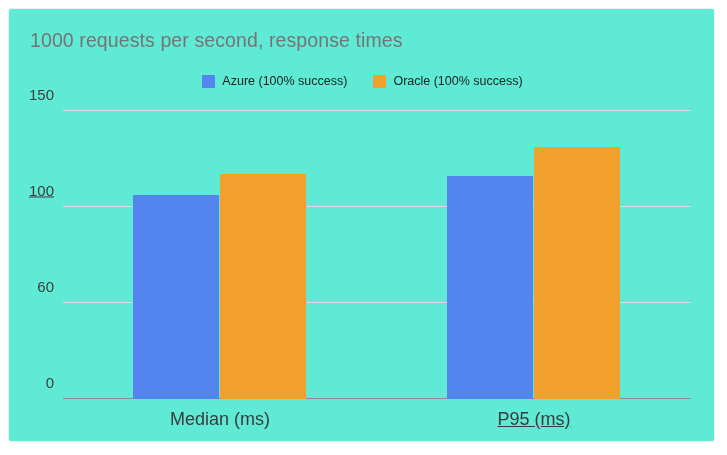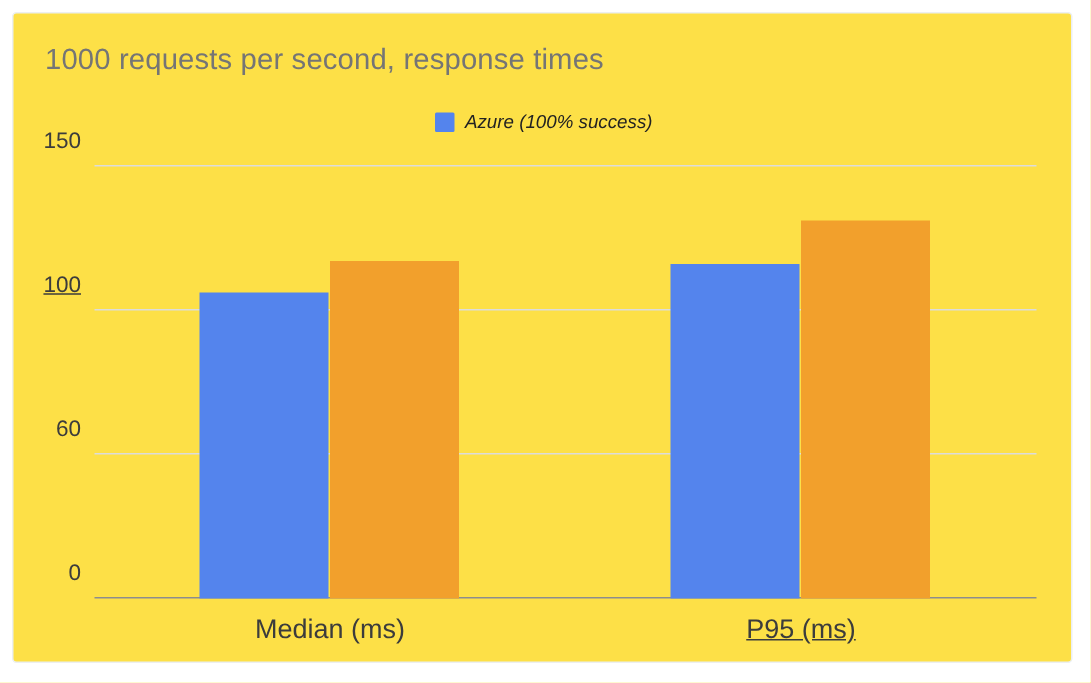--- a/index.html
+++ b/index.html
@@ -11,21 +11,21 @@
     font-family: "Liberation Sans", sans-serif;
   }
 
   
   #chart-card {
     position: absolute;
     left: 8px;
     top: 8px;
     width: 707px;
     height: 434px;
-    background: #fde047;
+    background: #5eead4;
     border: 1px solid #eceff1;
     border-radius: 3px;
     overflow: hidden;
   }
 
   
   #chart-title {
     position: absolute;
     left: 21px;
     top: 20px;
@@ -55,21 +55,20 @@
   .legend-swatch {
     width: 13px;
     height: 13px;
     border-radius: 1px;
     flex: 0 0 auto;
   }
   .legend-label {
     font-size: 12.5px;
     color: #222222;
     white-space: nowrap;
-    font-style: italic;
   }
 
   
   
   #plot-area {
     position: absolute;
     left: 54px;
     top: 94px;
     width: 628px;
     height: 296px;
@@ -132,20 +131,24 @@
 
 <div id="chart-card">
 
   <div id="chart-title">1000 requests per second, response times</div>
 
   <div id="chart-legend">
     <div class="legend-item">
       <span class="legend-swatch" style="background: rgb(84, 132, 237);"></span>
       <span class="legend-label">Azure (100% success)</span>
     </div>
+    <div class="legend-item">
+      <span class="legend-swatch" style="background: rgb(242, 160, 44);"></span>
+      <span class="legend-label">Oracle (100% success)</span>
+    </div>
   </div>
 
   <div id="plot-area">
     <div id="gridlines-layer">
         <div class="gridline baseline" style="bottom: 0px;">
           <span class="ytick-label" style="bottom: 0px;">0</span>
         </div>
         <div class="gridline" style="bottom: 96px;">
           <span class="ytick-label" style="bottom: 0px;">60</span>
         </div>

